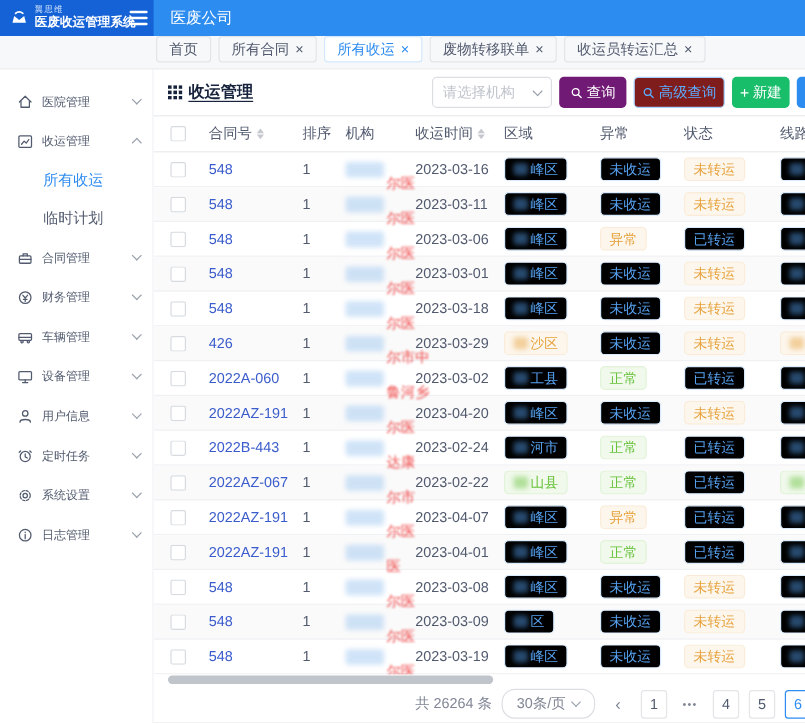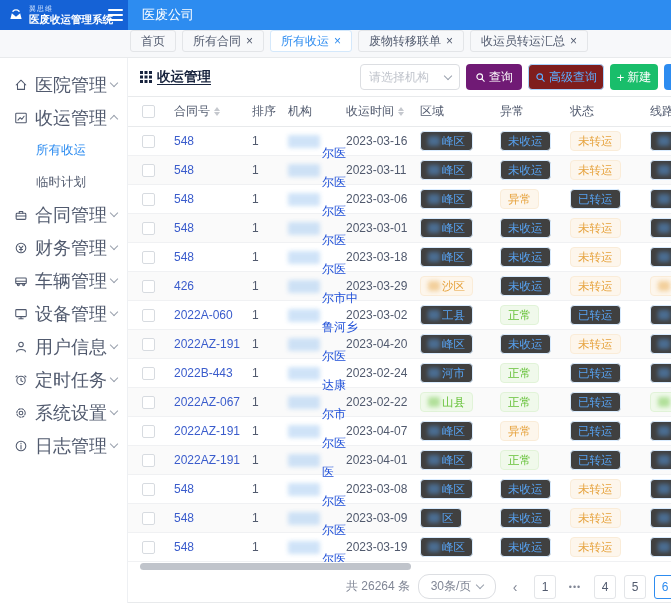--- a/index.html
+++ b/index.html
@@ -20,21 +20,21 @@
 
   
   .tabsbar { height:28px; flex-shrink:0; background:#f7f8fa; border-bottom:1px solid #e8eaec; display:flex; align-items:flex-start; padding-left:130px; gap:6px; }
   .tab { height:22px; display:flex; align-items:center; gap:5px; padding:0 10px; background:#f7f8fa; border:1px solid #e3e5e8; border-radius:3px; color:#515a6e; cursor:pointer; white-space:nowrap; }
   .tab.active { background:#fff; border-color:#d4e8fb; color:#2d8cf0; }
   .tab .close { font-size:12px; line-height:1; color:inherit; }
 
   
   .main { flex:1; display:flex; min-height:0; }
   .sidebar { width:128px; flex-shrink:0; background:#fff; border-right:1px solid #eef0f3; padding-top:10px; overflow:hidden; }
-  .menu-item { height:33px; display:flex; align-items:center; padding:0 10px 0 14px; cursor:pointer; color:#515a6e; font-size:18px; }
+  .menu-item { height:33px; display:flex; align-items:center; padding:0 10px 0 14px; cursor:pointer; color:#515a6e; font-size:10px; }
   .menu-item .mi-icon { width:14px; height:14px; margin-right:7px; flex-shrink:0; }
   .menu-item .mi-label { flex:1; white-space:nowrap; }
   .chev { width:6px; height:6px; border-right:1.2px solid #9aa1ad; border-bottom:1.2px solid #9aa1ad; transform:rotate(45deg); margin-top:-3px; flex-shrink:0; }
   .chev.up { transform:rotate(225deg); margin-top:3px; }
   .submenu-item { height:32px; line-height:32px; padding-left:36px; font-size:12.5px; color:#515a6e; cursor:pointer; white-space:nowrap; }
   .submenu-item.active { color:#2d8cf0; }
 
   
   .content { flex:1; min-width:0; overflow:hidden; display:flex; flex-direction:column; background:#fff; }
   .toolbar { height:38px; flex-shrink:0; display:flex; align-items:center; padding-left:12px; margin-right:-49px; }
@@ -68,24 +68,24 @@
   .tc.c6 { width:70px; }
   .tc.c7 { width:80px; }
   .tc.c8 { width:130px; }
   .cbx { width:13px; height:13px; border:1px solid #d7dbe0; border-radius:2px; background:#fff; cursor:pointer; }
   .sorters { display:flex; flex-direction:column; gap:1px; margin-left:4px; }
   .sorters i { display:block; width:0; height:0; border-left:3.5px solid transparent; border-right:3.5px solid transparent; }
   .sorters .up { border-bottom:4px solid #c5c8ce; }
   .sorters .dn { border-top:4px solid #c5c8ce; }
   .link { color:#3a5ccc; text-decoration:none; cursor:pointer; }
   .blur-block { display:inline-block; width:32px; height:13px; background:#a9cdf2; opacity:.55; border-radius:2px; filter:blur(2px); margin-right:2px; flex-shrink:0; }
-  .blur-text { filter:blur(.7px); color:#1d4ed8;margin-top:24px; }
+  .blur-text { filter:blur(.7px); color:#ef4444;margin-top:24px; }
   .badge { display:inline-flex; align-items:center; height:20px; padding:0 7px; border-radius:4px; font-size:11.5px; border:1px solid transparent; }
   .badge .bchunk { display:inline-block; width:12px; height:10px; border-radius:2px; filter:blur(2px); opacity:.45; margin-right:2px; }
-  .badge.blue { background:#404040; border-color:#d9ecff; color:#57a3f3;font-family:Liberation Serif, serif; }
+  .badge.blue { background:#000000; border-color:#d9ecff; color:#57a3f3;font-family:Liberation Serif, serif; }
   .badge.blue .bchunk { background:#57a3f3; }
   .badge.orange { background:#fdf6ec; border-color:#faecd8; color:#e6a23c; }
   .badge.orange .bchunk { background:#e6a23c; }
   .badge.green { background:#f0f9eb; border-color:#e1f3d8; color:#67c23a; }
   .badge.green .bchunk { background:#67c23a; }
 
   
   .hscroll { height:9px; flex-shrink:0; position:relative; }
   .hthumb { position:absolute; left:12px; top:1px; width:271px; height:7px; background:#c0c4cb; border-radius:4px; cursor:pointer; }
   .pager { height:32px; flex-shrink:0; display:flex; align-items:center; justify-content:flex-end; gap:8px; padding-right:2px; border-bottom:1px solid #e8eaec; }

